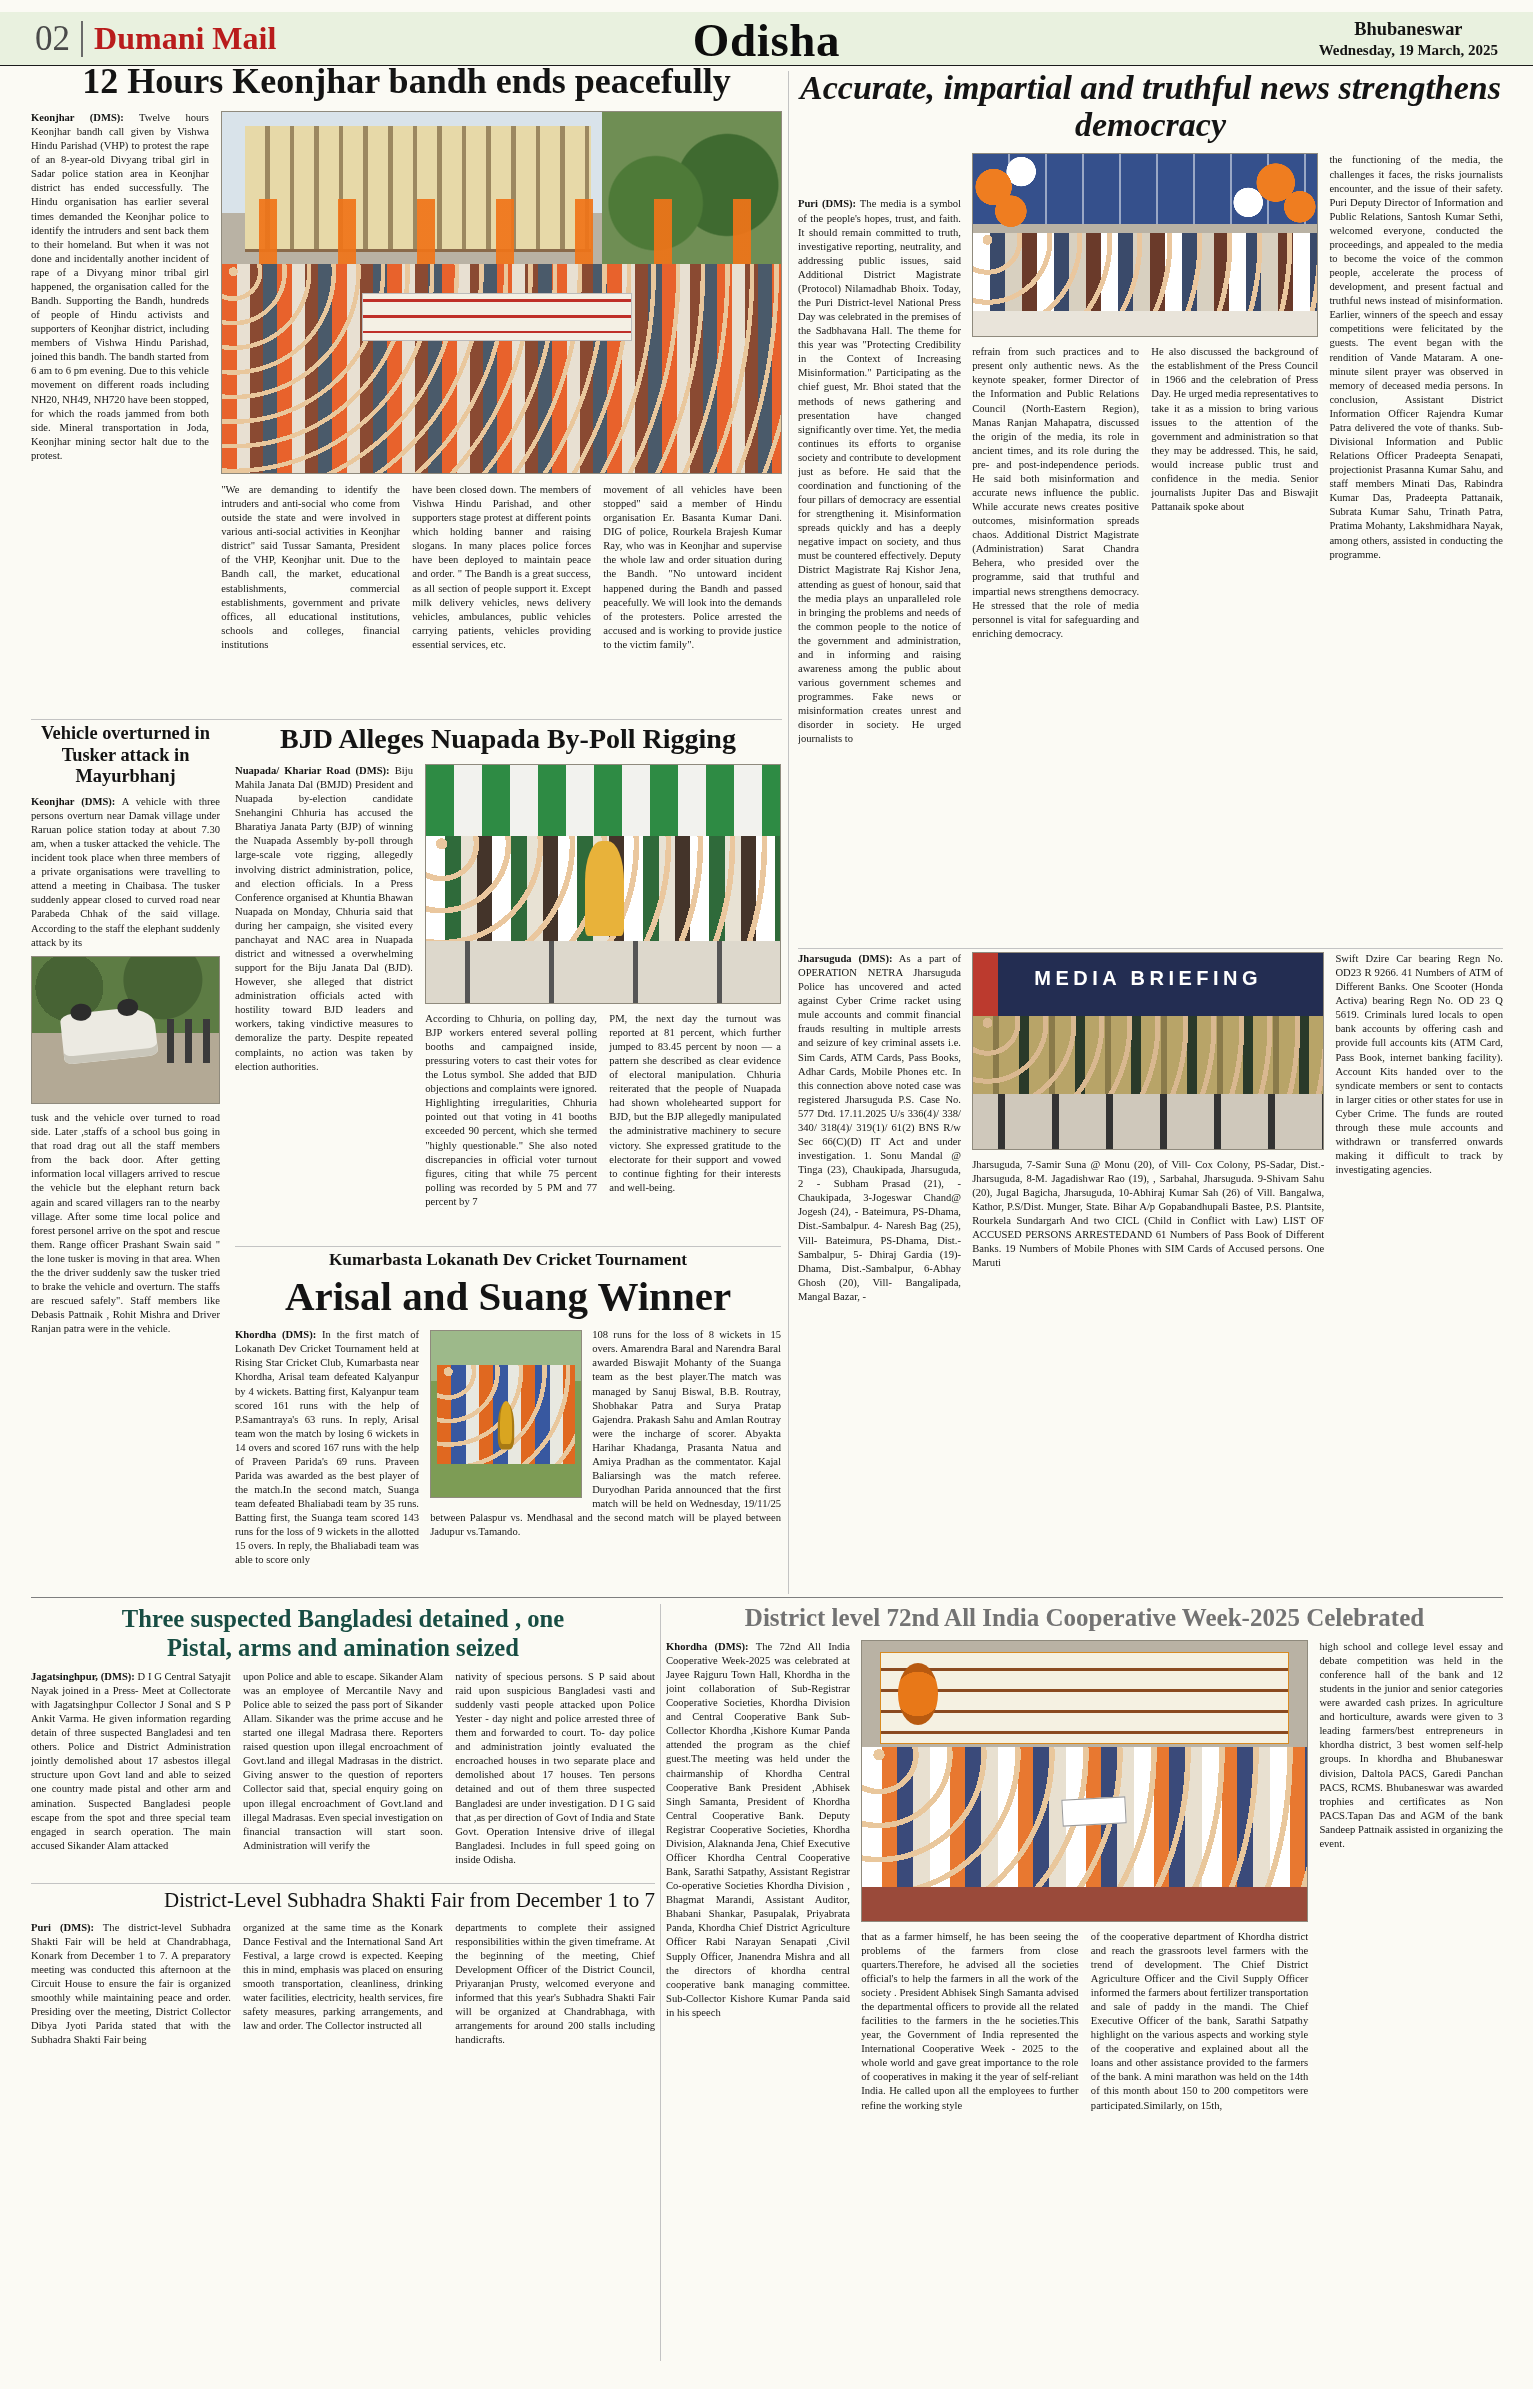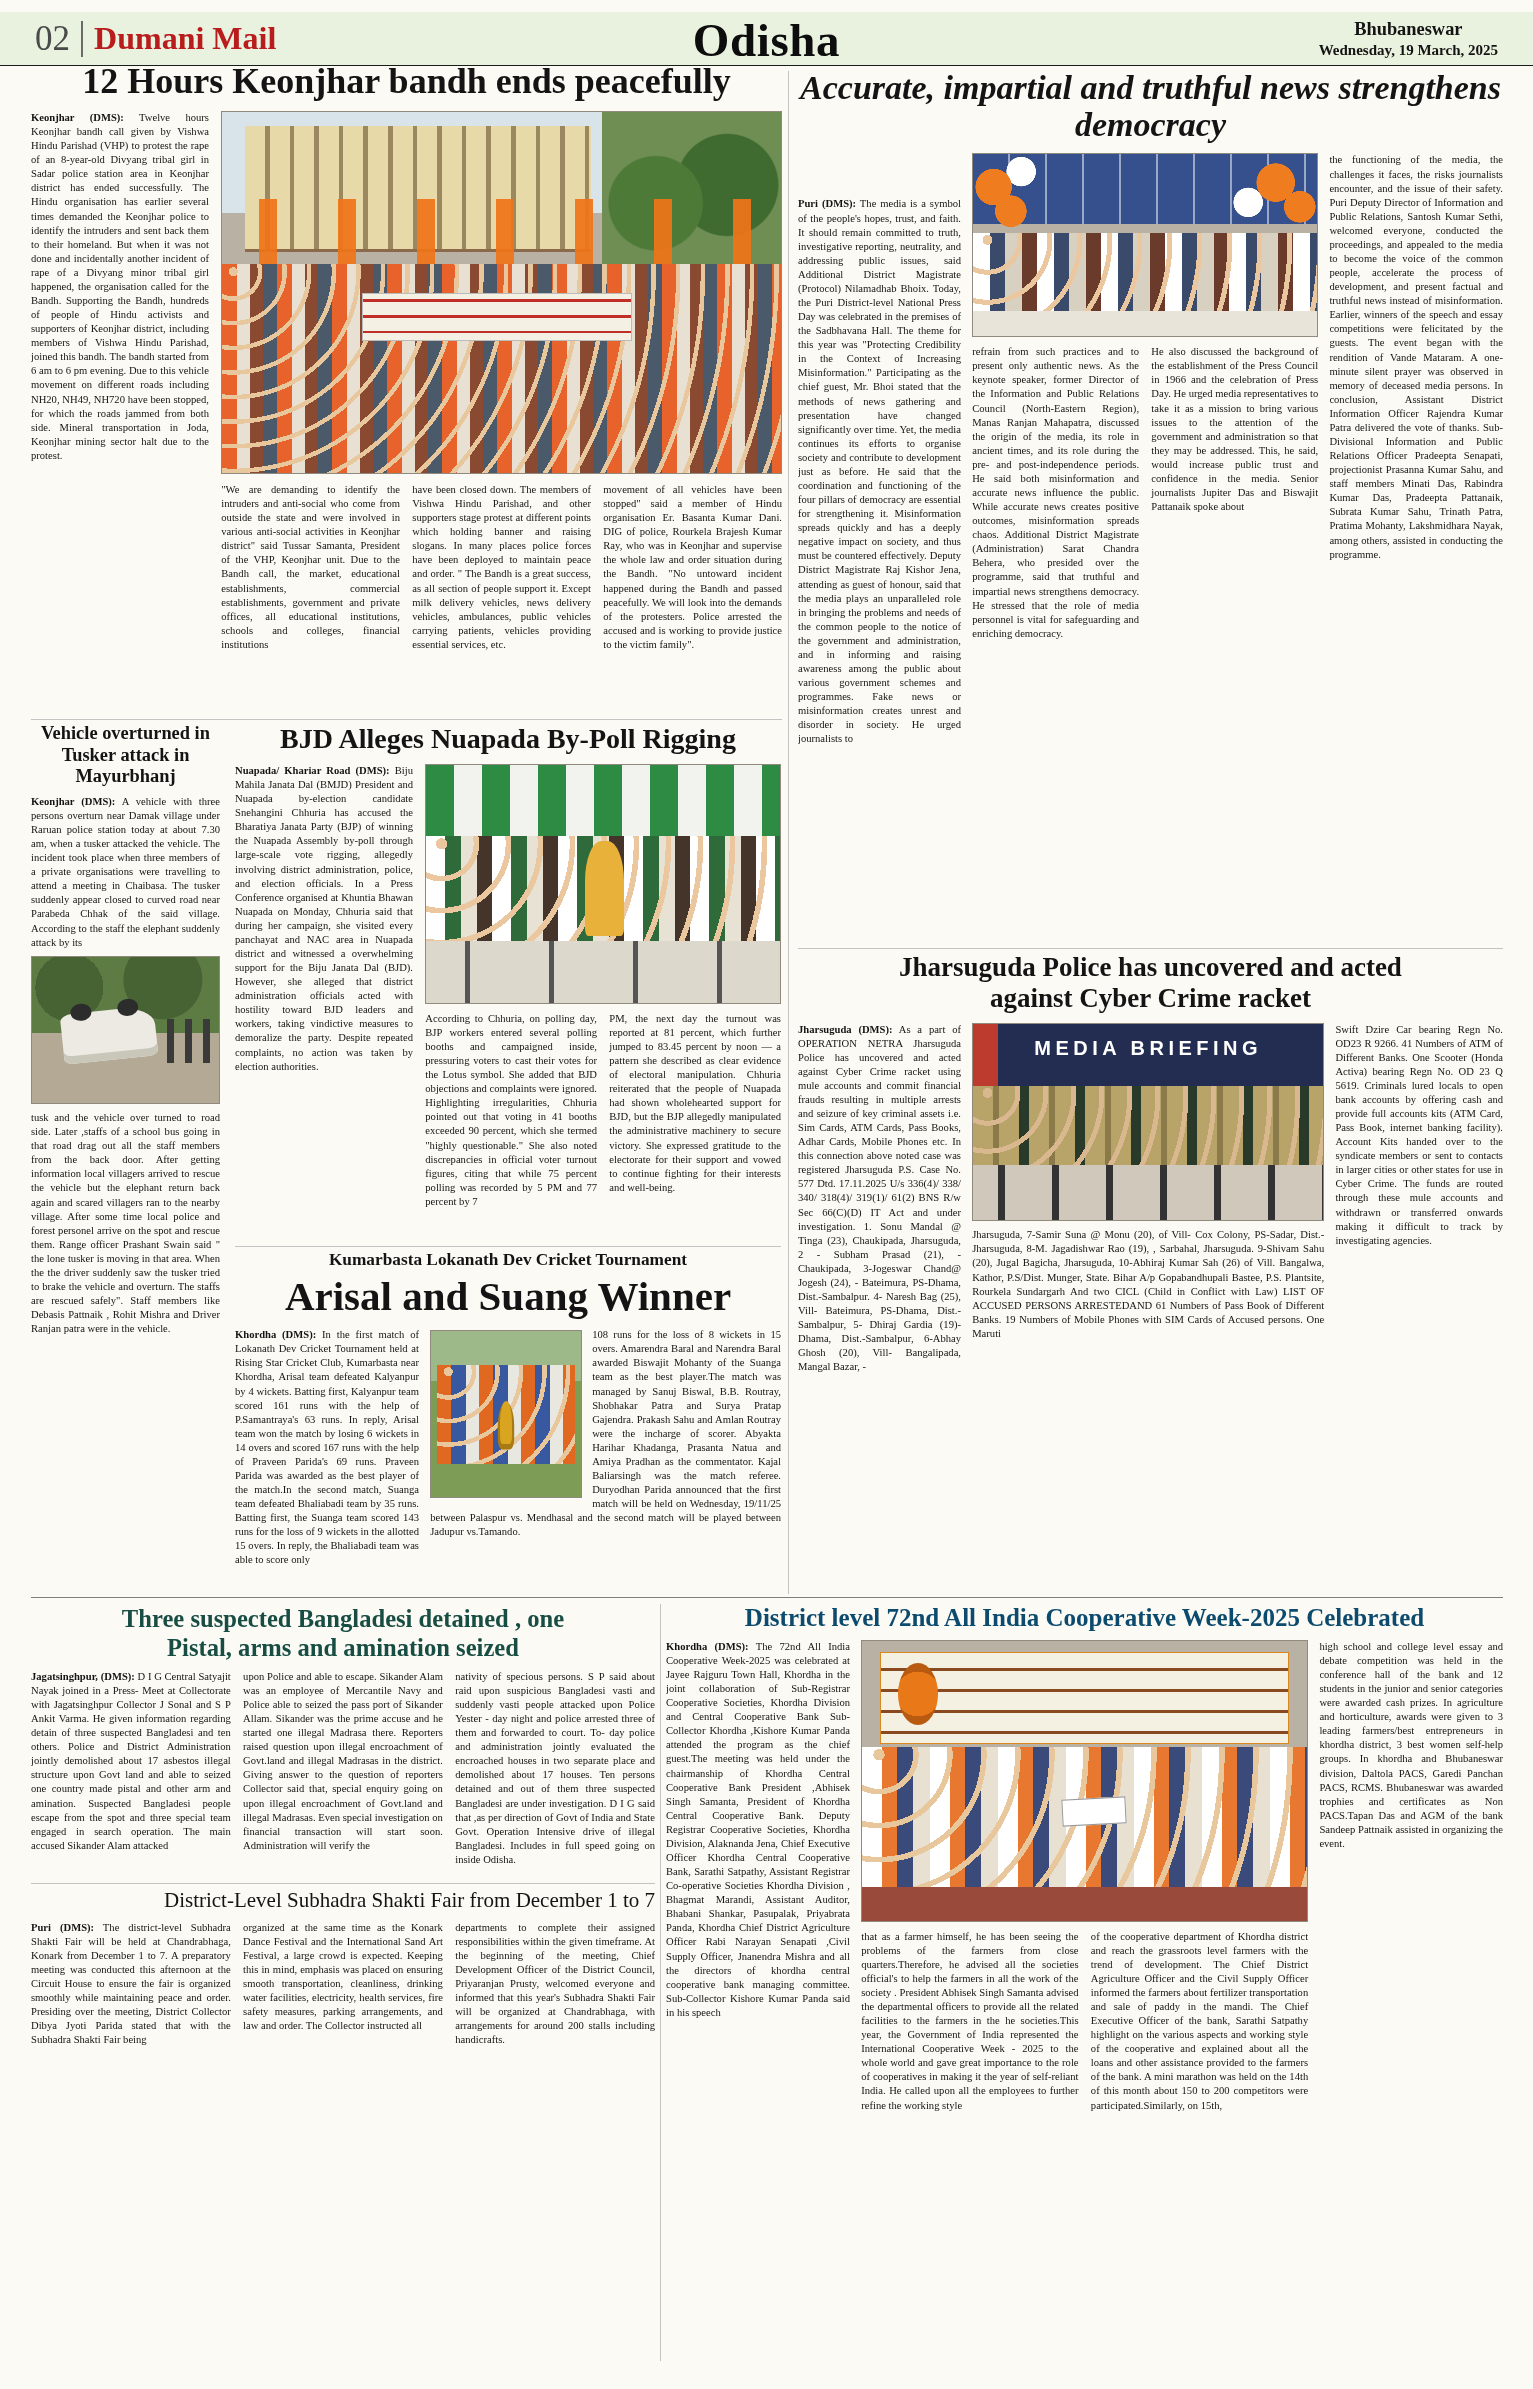--- a/index.html
+++ b/index.html
@@ -32,21 +32,21 @@
 
   .h-bandh{font-size:36px;font-weight:bold;text-align:center;margin:0 0 9px;}
   .h-press{font-size:34px;font-weight:bold;font-style:italic;text-align:center;line-height:1.08;margin:0 0 10px;}
   .h-tusker{font-size:18.4px;font-weight:bold;text-align:center;line-height:1.18;margin:0 0 6.7px;}
   .h-bjd{font-size:28px;font-weight:bold;text-align:center;margin:0 0 9px;}
   .kicker{font-size:17.3px;font-weight:bold;text-align:center;margin:0 0 2.2px;}
   .h-cricket{font-size:41px;font-weight:bold;text-align:center;margin:0 0 7.8px;}
   .h-jhar{font-size:27px;font-weight:bold;text-align:center;line-height:1.14;max-width:564px;margin:0 auto 9px;}
   .h-bang{font-size:24.6px;font-weight:bold;text-align:center;color:#184d43;line-height:1.18;max-width:492px;margin:0 auto 7.8px;}
   .h-subh{font-size:21px;font-weight:normal;text-align:right;margin:0 0 7.8px;}
-  .h-coop{font-size:25px;font-weight:bold;text-align:center;color:#0c4a6e;margin:0 0 7.8px;}
+  .h-coop{font-size:25px;font-weight:bold;text-align:center;color:#737373;margin:0 0 7.8px;}
 
   
   .photo{position:relative;overflow:hidden;background:#b9b2a4;border:0.6px solid #8f8a7d;box-sizing:border-box;}
   .photo .l{position:absolute;}
 
   
   .ph-bandh .sky{left:0;top:0;width:100%;height:28%;background:#d9e3ea;}
   .ph-bandh .building{left:4%;top:4%;width:62%;height:34%;background:#e7d9a8;
     background-image:repeating-linear-gradient(90deg,transparent 0 20px,#9c8860 20px 24.6px);
     border-bottom:3.4px solid #8a6a4a;}
@@ -305,21 +305,20 @@
           <div class="l team"></div>
           <div class="l trophy"></div>
         </div>
         <span>108 runs for the loss of 8 wickets in 15 overs. Amarendra Baral and Narendra Baral awarded Biswajit Mohanty of the Suanga team as the best player.The match was managed by Sanuj Biswal, B.B. Routray, Shobhakar Patra and Surya Pratap Gajendra. Prakash Sahu and Amlan Routray were the incharge of scorer. Abyakta Harihar Khadanga,</span>
         <span>Prasanta Natua and Amiya Pradhan as the commentator. Kajal Baliarsingh was the match referee. Duryodhan Parida announced that the first match will be held on Wednesday, 19/11/25 between Palaspur vs. Mendhasal and the second match will be played between Jadupur vs.Tamando.</span>
       </div>
     </div>
   </section>
 
   <section class="article" id="a-jhar">
-    <h1 class="h-jhar">Jharsuguda Police has uncovered and acted against Cyber Crime racket</h1>
     <div class="body">
       <div class="tx col1">
         <span class="lead">Jharsuguda (DMS):</span>
         <span>As a part of OPERATION NETRA Jharsuguda Police has uncovered and acted against Cyber Crime racket using mule accounts and commit financial frauds resulting in multiple arrests and seizure of key criminal assets i.e. Sim Cards, ATM Cards, Pass Books, Adhar Cards, Mobile Phones etc. In this connection above noted case was registered Jharsuguda P.S. Case No. 577 Dtd. 17.11.2025 U/s 336(4)/ 338/ 340/ 318(4)/ 319(1)/ 61(2) BNS R/w Sec 66(C)(D) IT Act and under investigation. 1. Sonu Mandal @ Tinga (23), Chaukipada, Jharsuguda, 2 - Subham Prasad (21), - Chaukipada, 3-Jogeswar Chand@ Jogesh (24), - Bateimura, PS-Dhama, Dist.-Sambalpur. 4- Naresh Bag (25), Vill- Bateimura, PS-Dhama, Dist.-Sambalpur, 5- Dhiraj Gardia (19)-Dhama, Dist.-Sambalpur, 6-Abhay Ghosh (20), Vill- Bangalipada, Mangal Bazar, -</span>
       </div>
       <div class="mid">
         <div class="photo ph-jhar" title="Jharsuguda police media briefing with seized items">
           <div class="l backdrop"></div>
           <div class="l accent"></div>
           <div class="mbtext">MEDIA BRIEFING</div>

